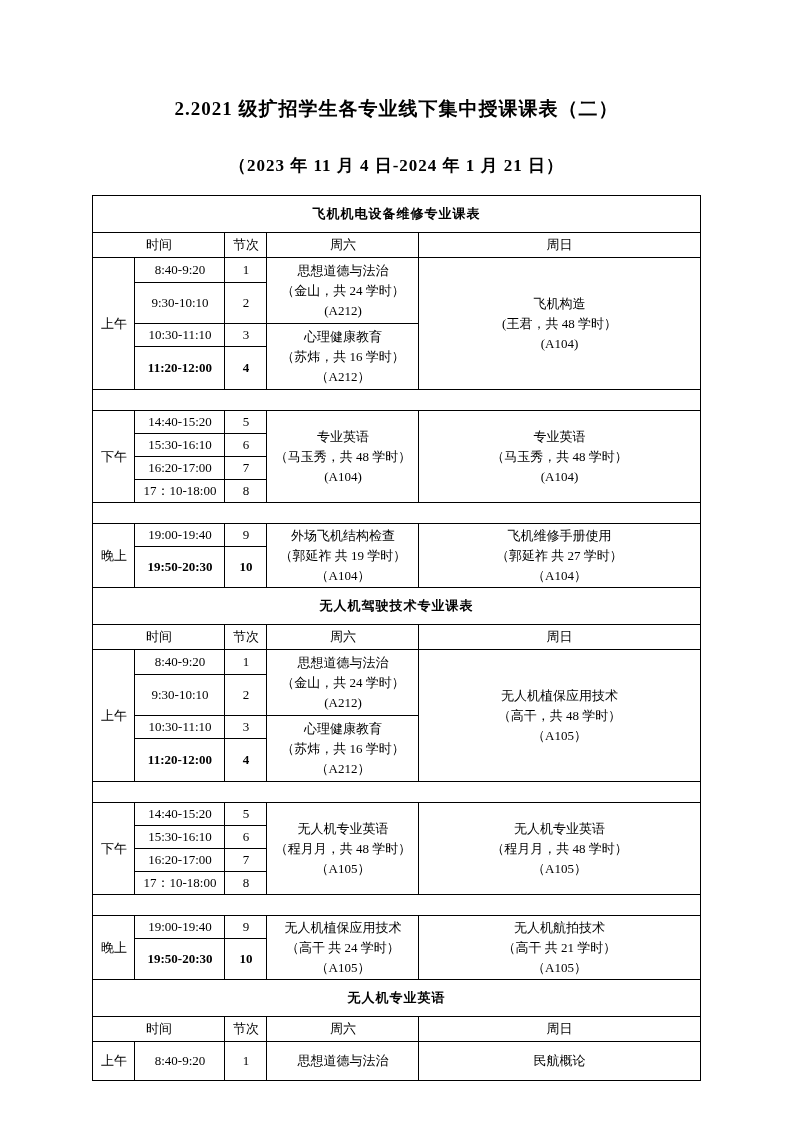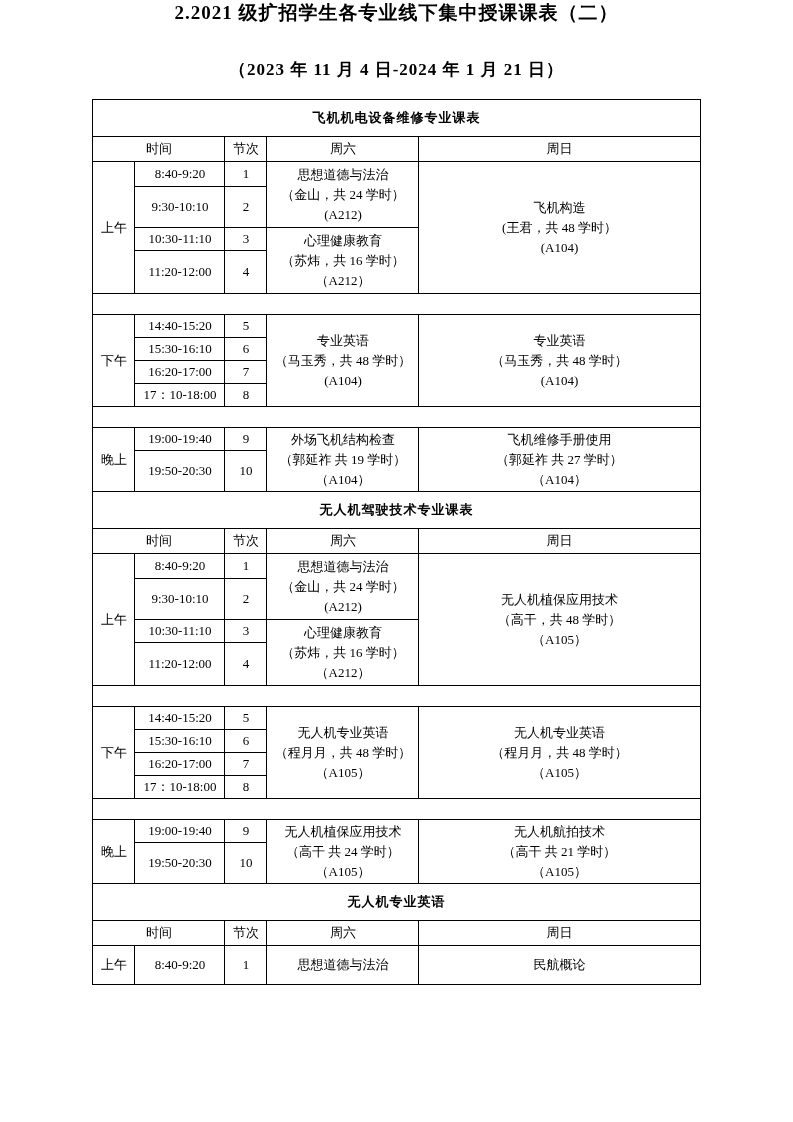--- a/index.html
+++ b/index.html
@@ -11,20 +11,21 @@
     position: relative;
     width: 793px;
     height: 1122px;
     background: #ffffff;
     overflow: hidden;
     font-family: "Liberation Serif", "DejaVu Serif", serif;
     color: #000000;
   }
   .doc-title {
     margin: 0;
+    padding-top: 96px;
     text-align: center;
     font-size: 19px;
     font-weight: bold;
     letter-spacing: 1px;
   }
   .doc-subtitle {
     margin: 8px;
     padding-top: 24px;
     text-align: center;
     font-size: 17px;
@@ -56,24 +57,24 @@
   td.time-cell { font-size: 13.5px; }
   td.num-cell { font-size: 13.5px; }
   td.course {
     white-space: pre-line;
     line-height: 20px;
     font-size: 13px;
   }
   tr.r-am1 td { height: 24px; }
   tr.r-am2 td { height: 40px; }
   tr.r-am3 td { height: 22px; }
-  tr.r-am4 td { height: 42px; }
+  tr.r-am4 td { height: 42px; font-weight: bold; }
   tr.r-pm td  { height: 22px; }
   tr.r-ev1 td { height: 22px; }
-  tr.r-ev2 td { height: 40px; }
+  tr.r-ev2 td { height: 40px; font-weight: bold; }
   tr.r-last td { height: 38px; }
   td.spacer {
     height: 20px;
     border-top: none;
     border-bottom: none;
   }
   td.cut-bottom { border-bottom: none; }
 </style>
 </head>
 <body>

